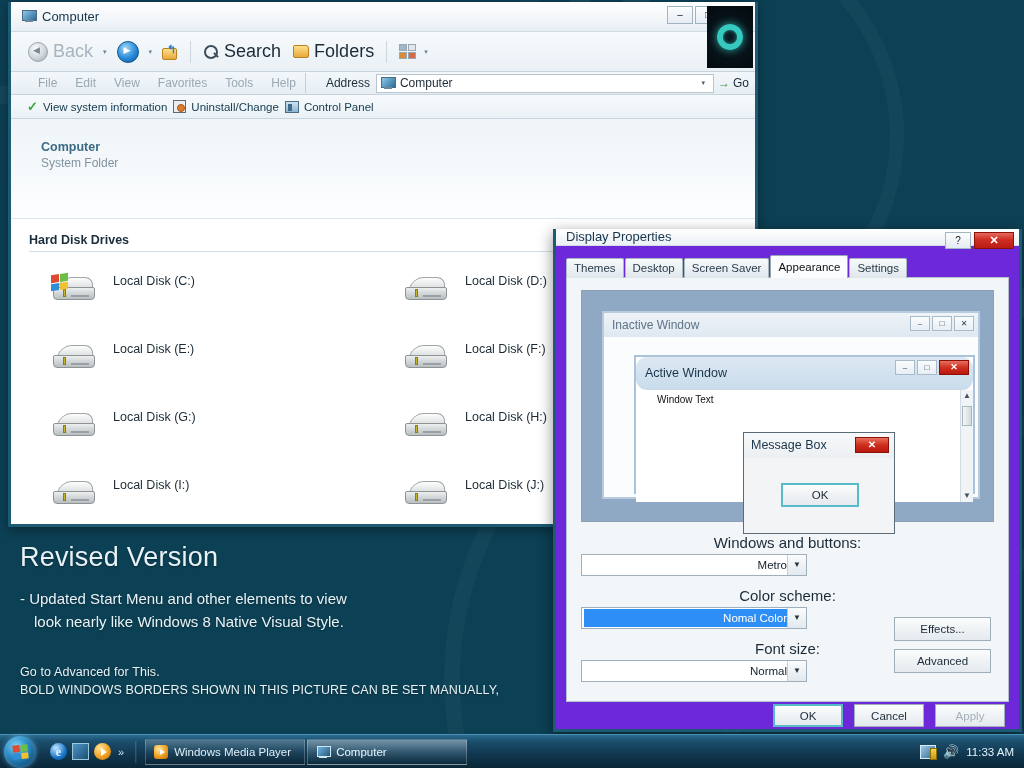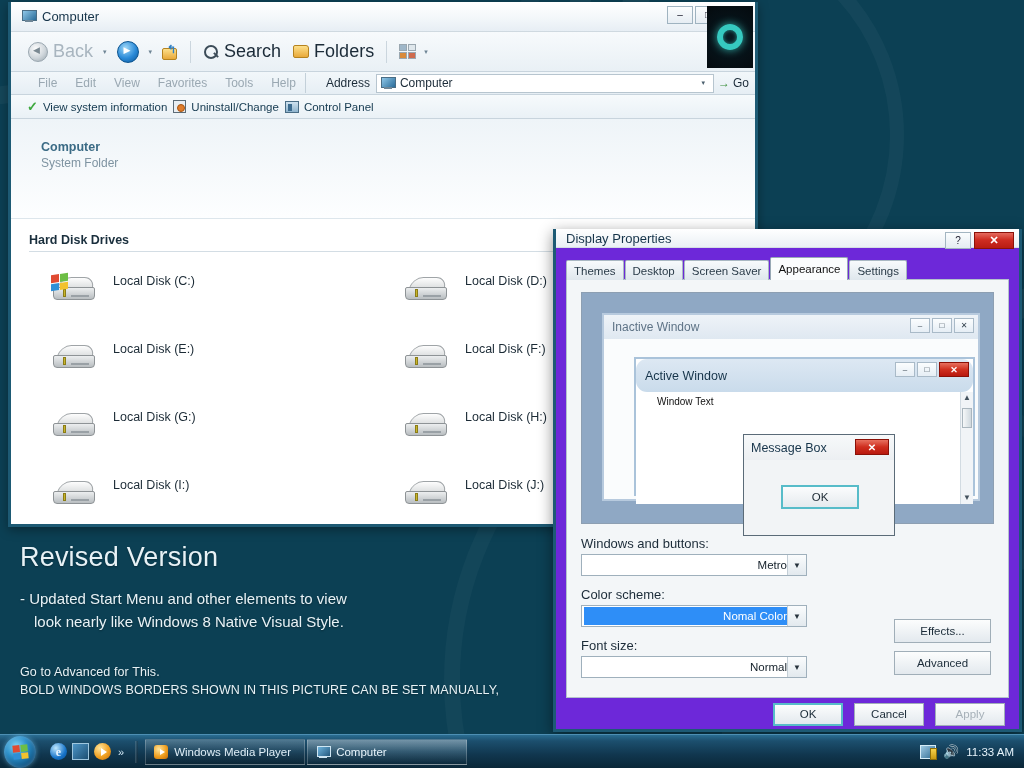--- a/index.html
+++ b/index.html
@@ -303,21 +303,21 @@
   #msg-ok {
     position: absolute; left: 37px; top: 50px; width: 78px; height: 24px;
     background: linear-gradient(to bottom,#fbfcfd,#e5eaee);
     border: 2px solid #57bcc9;
     display: flex; align-items: center; justify-content: center;
     font-size: 11.5px; color: #1d2a34;
   }
 
   
   #fields { padding-top: 12px; position: relative; flex: 1; }
-  .field-label { font-size: 13px; color: #1b2b38; margin-bottom: 3px; }
+  .field-label { font-size: 15px; color: #1b2b38; margin-bottom: 3px; text-align: center; }
   .combo {
     width: 226px; height: 22px; background: #fff; border: 1px solid #9fb0bc;
     display: flex; align-items: center; position: relative; margin-bottom: 11px;
   }
   .combo-value { font-size: 11.5px; color: #14202a; padding-left: 6px; flex: 1; text-align: right; }
   .combo-arrow {
     width: 19px; height: 100%;
     background: linear-gradient(to bottom,#fafcfd,#e2e9ee);
     border-left: 1px solid #c3ced6;
     display: flex; align-items: center; justify-content: center;

